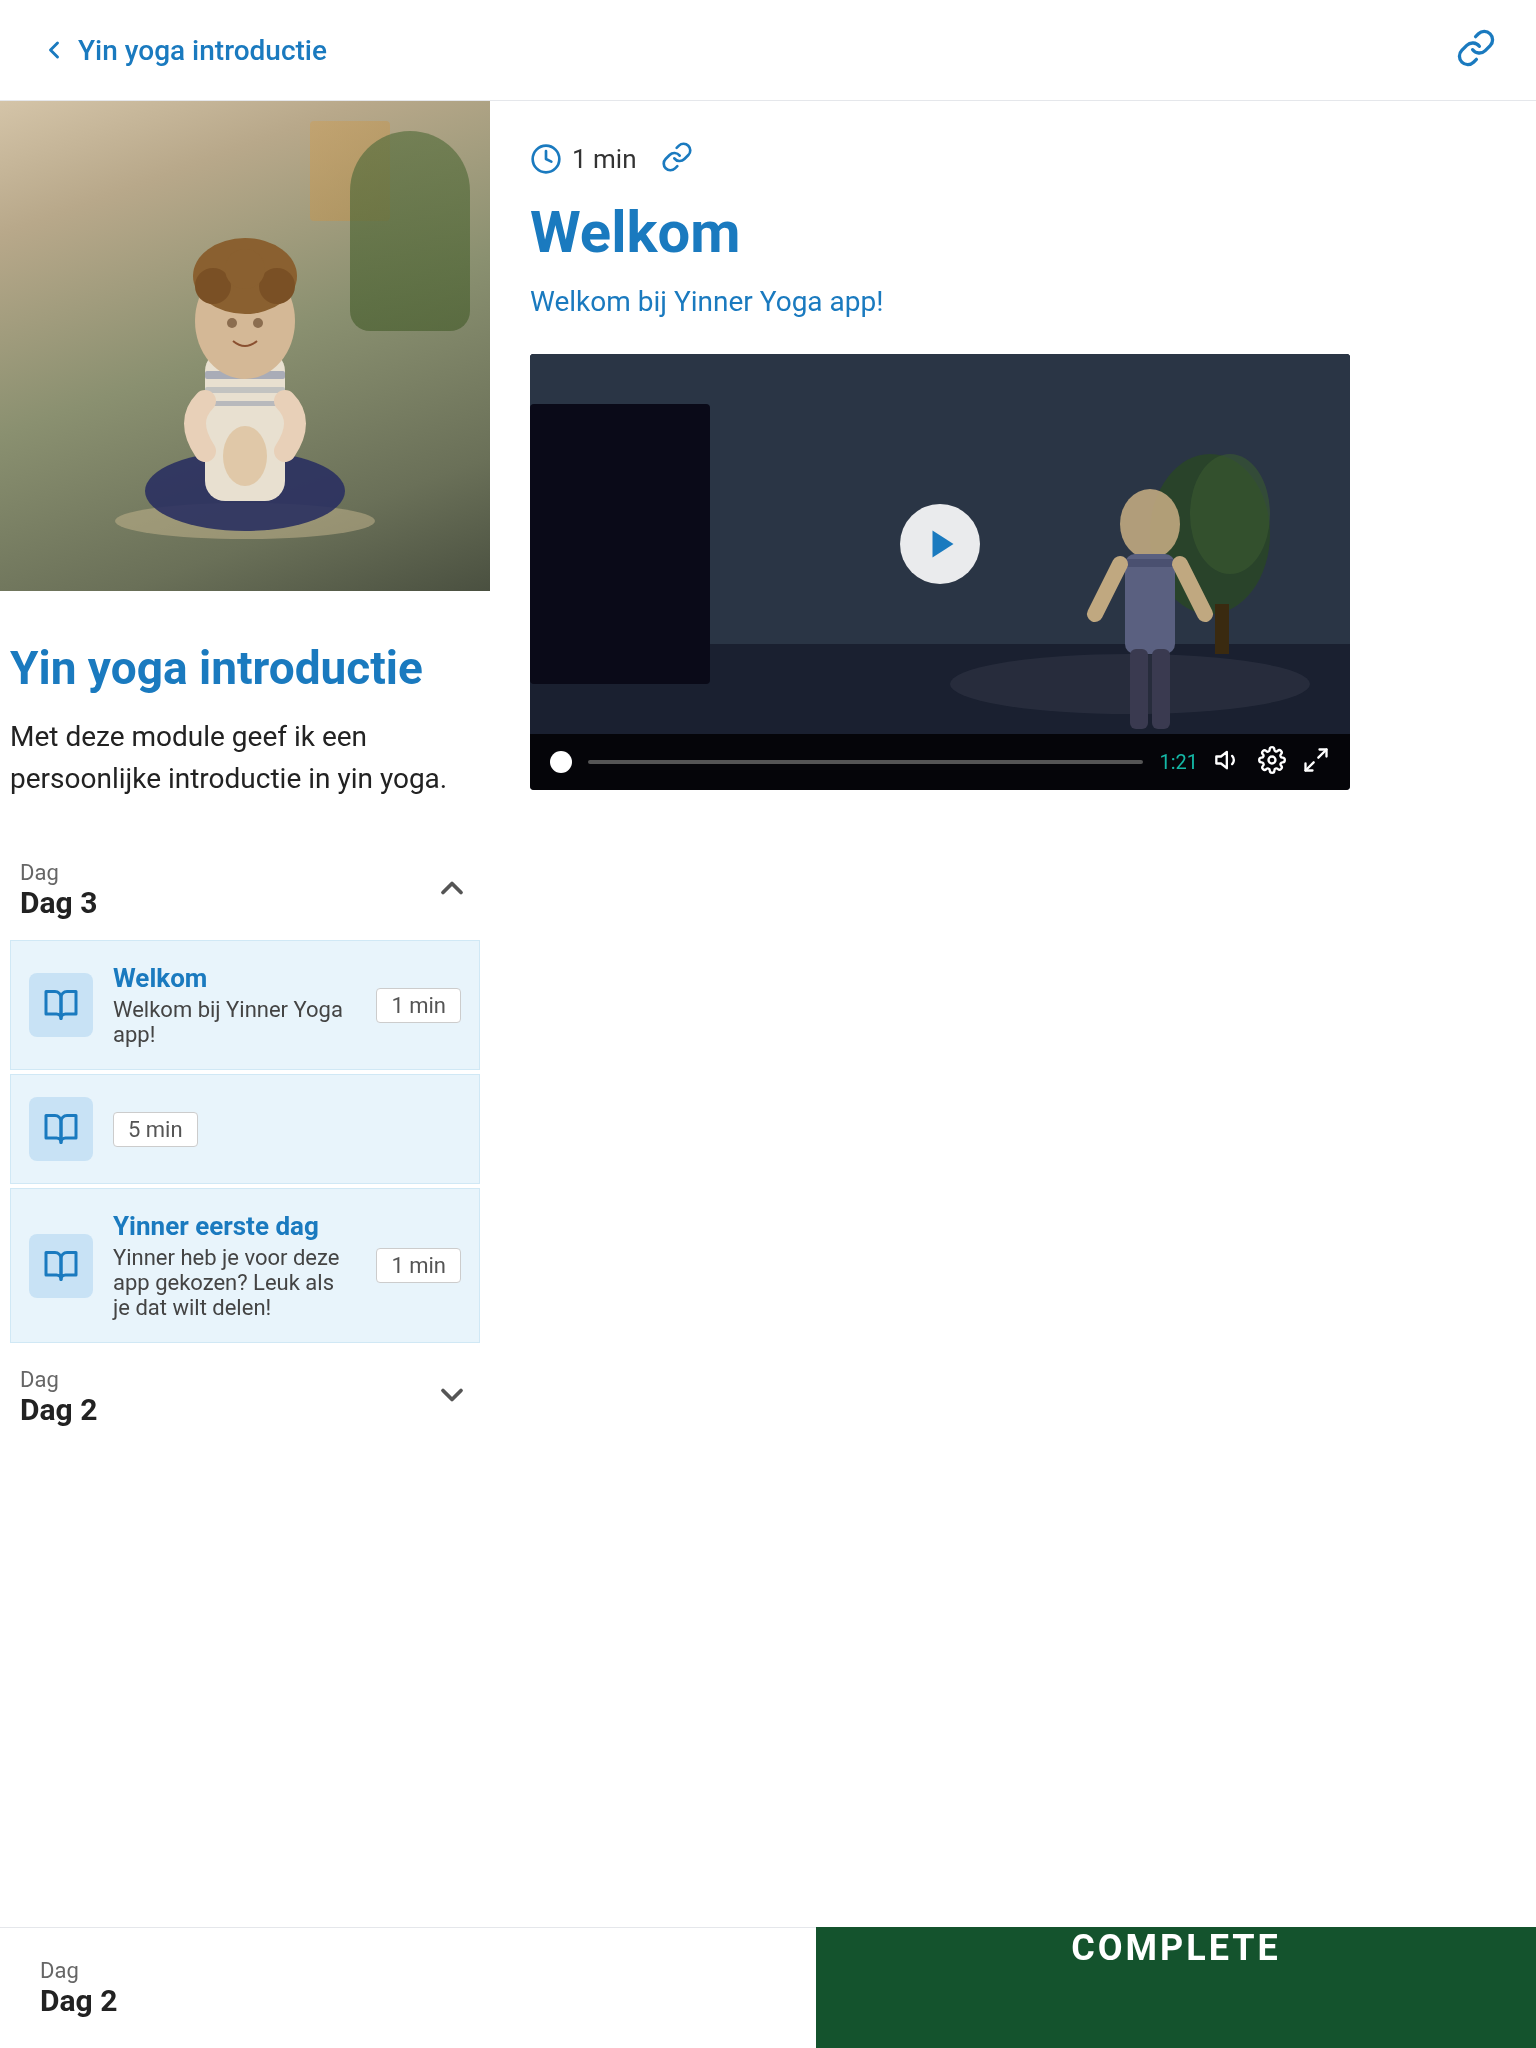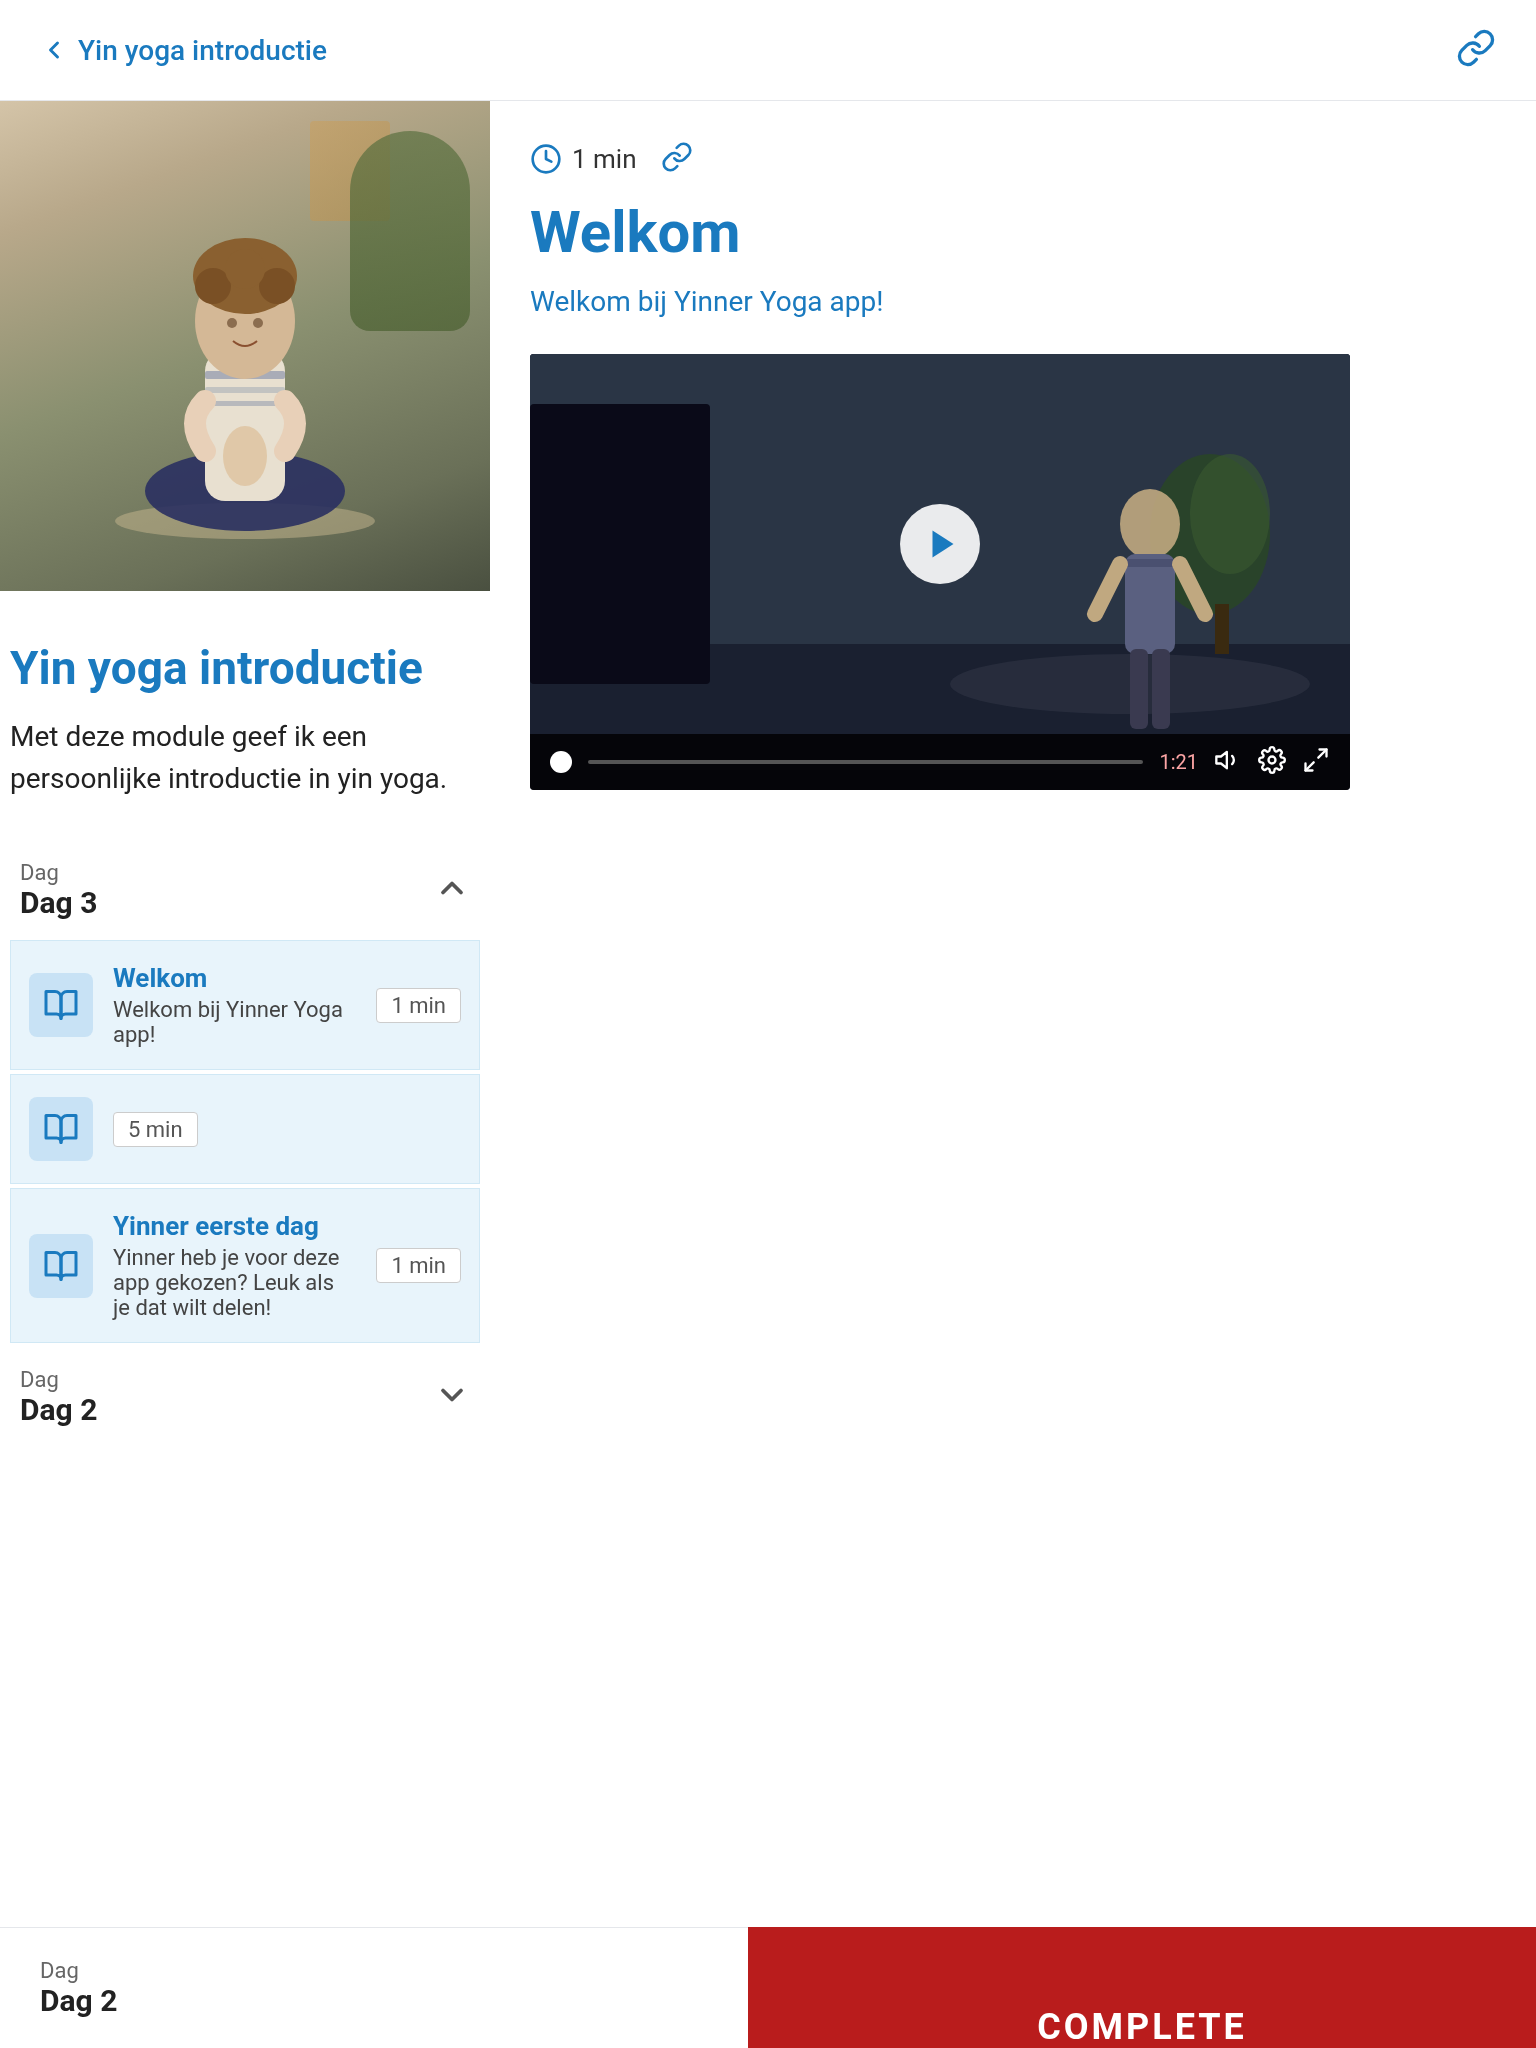--- a/index.html
+++ b/index.html
@@ -270,21 +270,21 @@
       flex-shrink: 0;
       cursor: pointer;
     }
     .vc-progress {
       flex: 1;
       height: 4px;
       background: #555;
       border-radius: 2px;
     }
     .vc-time {
-      color: #fca5a5;
+      color: #14b8a6;
       font-size: 20px;
       white-space: nowrap;
     }
     .vc-volume {
       color: #fff;
       cursor: pointer;
     }
     .vc-volume svg {
       width: 28px;
       height: 28px;
@@ -324,24 +324,24 @@
     .bottom-day-label-small {
       font-size: 22px;
       color: #666;
     }
     .bottom-day-label-big {
       font-size: 30px;
       font-weight: 700;
       color: #222;
     }
     .bottom-right {
-      background: #b91c1c;
-      width: 788px;
-      display: flex;
-      align-items: flex-end;
+      background: #14532d;
+      width: 720px;
+      display: flex;
+      align-items: flex-start;
       justify-content: center;
       cursor: pointer;
     }
     .complete-btn-text {
       color: #fff;
       font-size: 36px;
       font-weight: 700;
       letter-spacing: 3px;
     }
 

